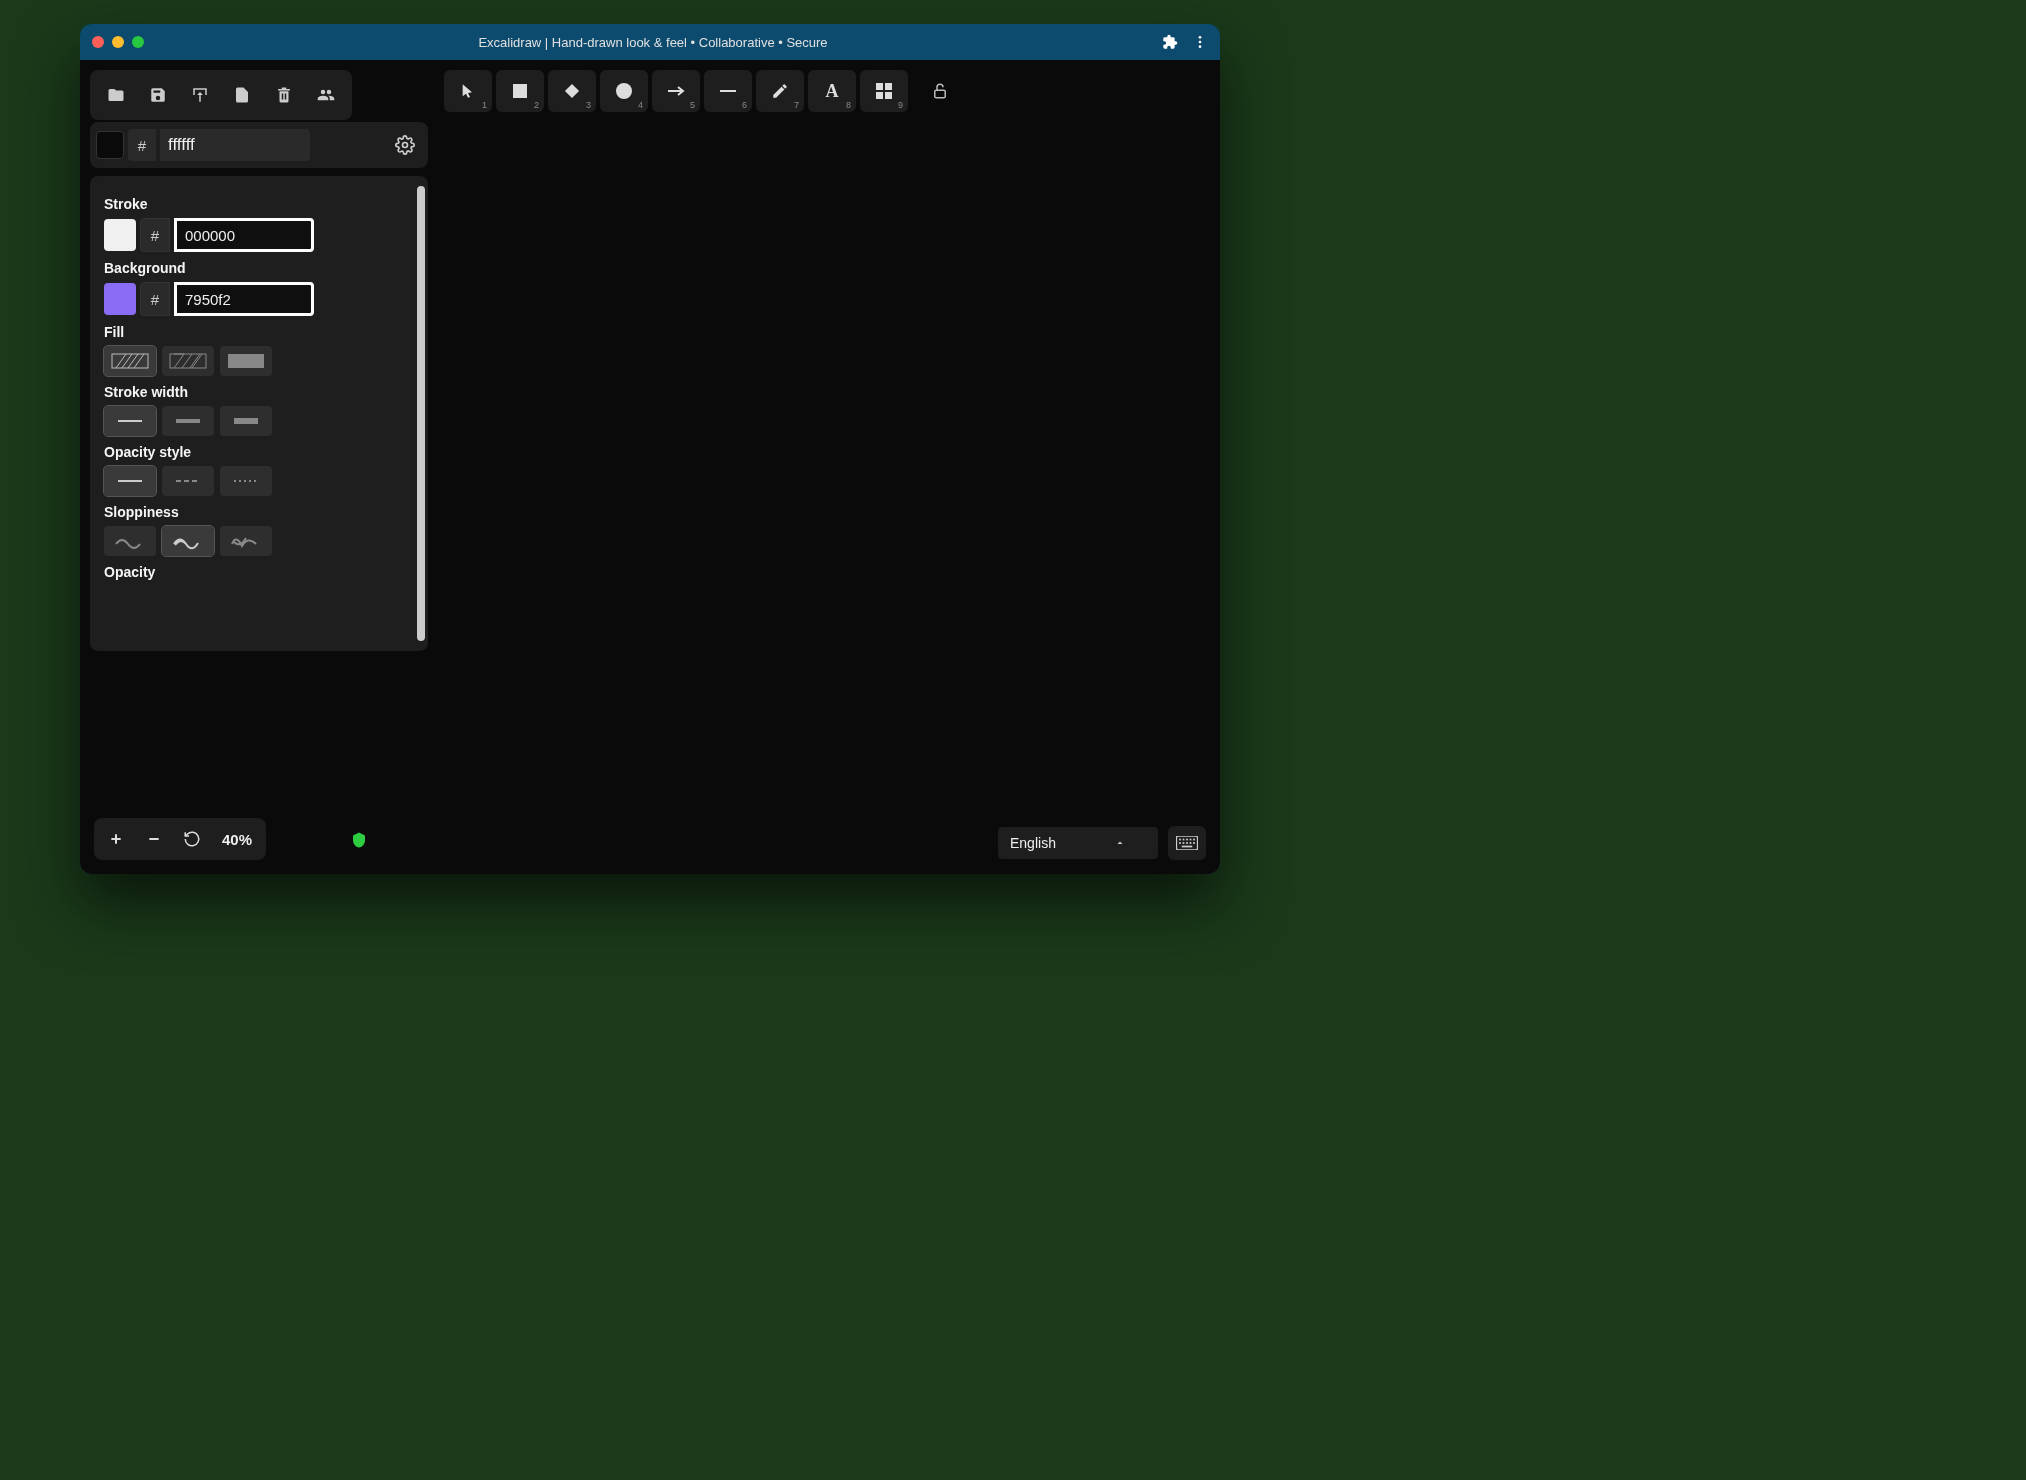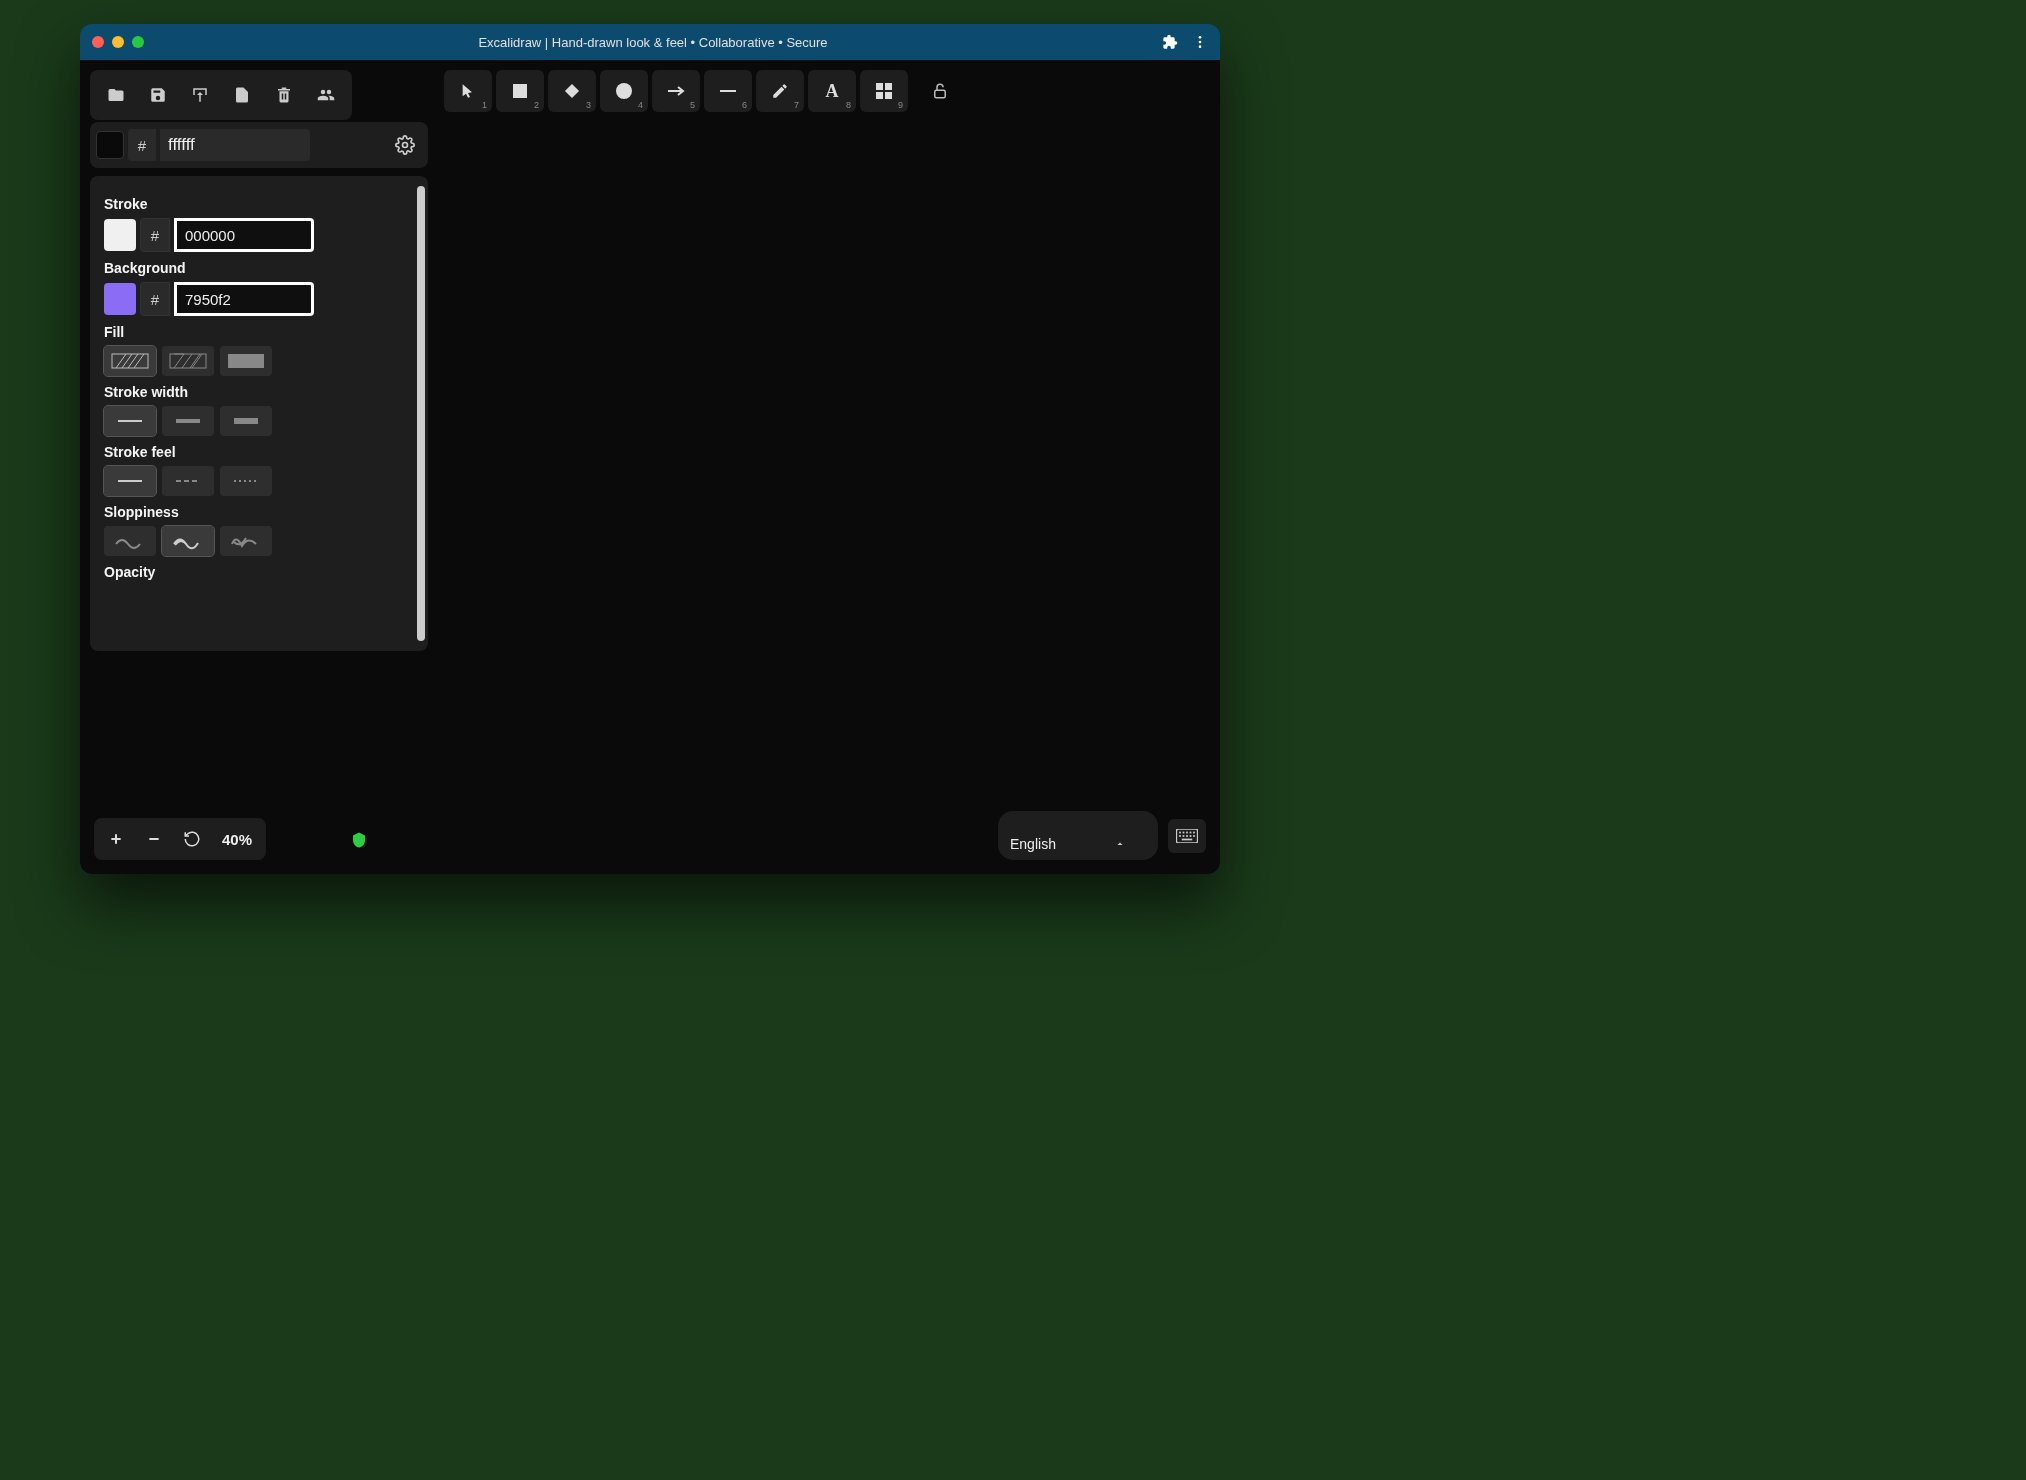--- a/index.html
+++ b/index.html
@@ -77,22 +77,22 @@
   .bottom-left {
     position:absolute; bottom:14px; left:14px; display:flex; align-items:center; gap:2px;
     background:#1e1e1e; border-radius:8px; padding:4px;
   }
   .zoom-text { color:#eee; font-size:15px; font-weight:600; padding:0 10px; }
   .shield { margin-left:10px; color:#2ecc40; }
   .bottom-right {
     position:absolute; bottom:14px; right:14px; display:flex; align-items:center; gap:10px;
   }
   .lang-select {
-    background:#1e1e1e; color:#eee; border:none; padding:25px 32px 8px 12px; font-size:14px;
-    border-radius:15px; cursor:pointer; position:relative; width:160px; display:flex; align-items:center; justify-content:space-between;
+    background:#1e1e1e; color:#eee; border:none; padding:8px 32px 8px 12px; font-size:14px;
+    border-radius:4px; cursor:pointer; position:relative; width:160px; display:flex; align-items:center; justify-content:space-between;
   }
   .kbd-btn { width:38px; height:34px; background:#1e1e1e; border-radius:6px; display:flex; align-items:center; justify-content:center; color:#ccc; cursor:pointer;}
 
   
   .corner-tab { position:absolute; top:0; right:0; width:34px; height:34px; background:linear-gradient(135deg, transparent 50%, #333 50%); }
 
   svg { display:block; }
 </style>
 </head>
 <body>
@@ -259,21 +259,21 @@
               <line x1="8" y1="9" x2="32" y2="9" stroke="#888" stroke-width="4"></line>
             </svg>
           </div>
         <div class="opt">
             <svg width="40" height="18">
               <line x1="8" y1="9" x2="32" y2="9" stroke="#888" stroke-width="6"></line>
             </svg>
           </div>
       </div>
 
-      <div class="prop-label">Stroke feel</div>
+      <div class="prop-label">Opacity style</div>
       <div class="option-row">
         <div class="opt sel">
             <svg width="40" height="18">
               <line x1="8" y1="9" x2="32" y2="9" stroke="#ccc" stroke-width="2"></line>
             </svg>
           </div>
         <div class="opt">
             <svg width="40" height="18">
               <line x1="8" y1="9" x2="32" y2="9" stroke="#888" stroke-width="2" stroke-dasharray="5 3"></line>
             </svg>

